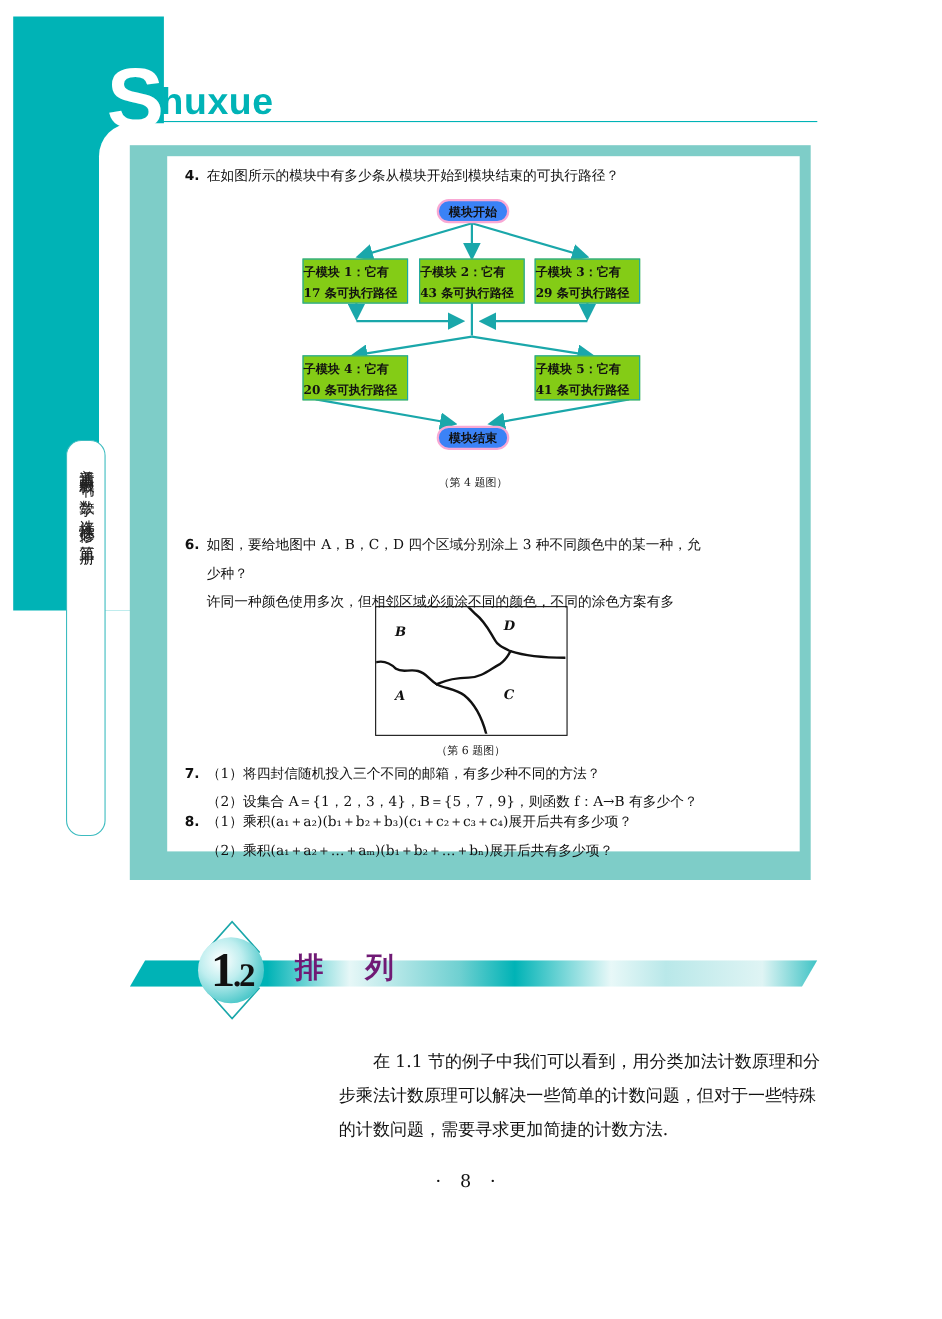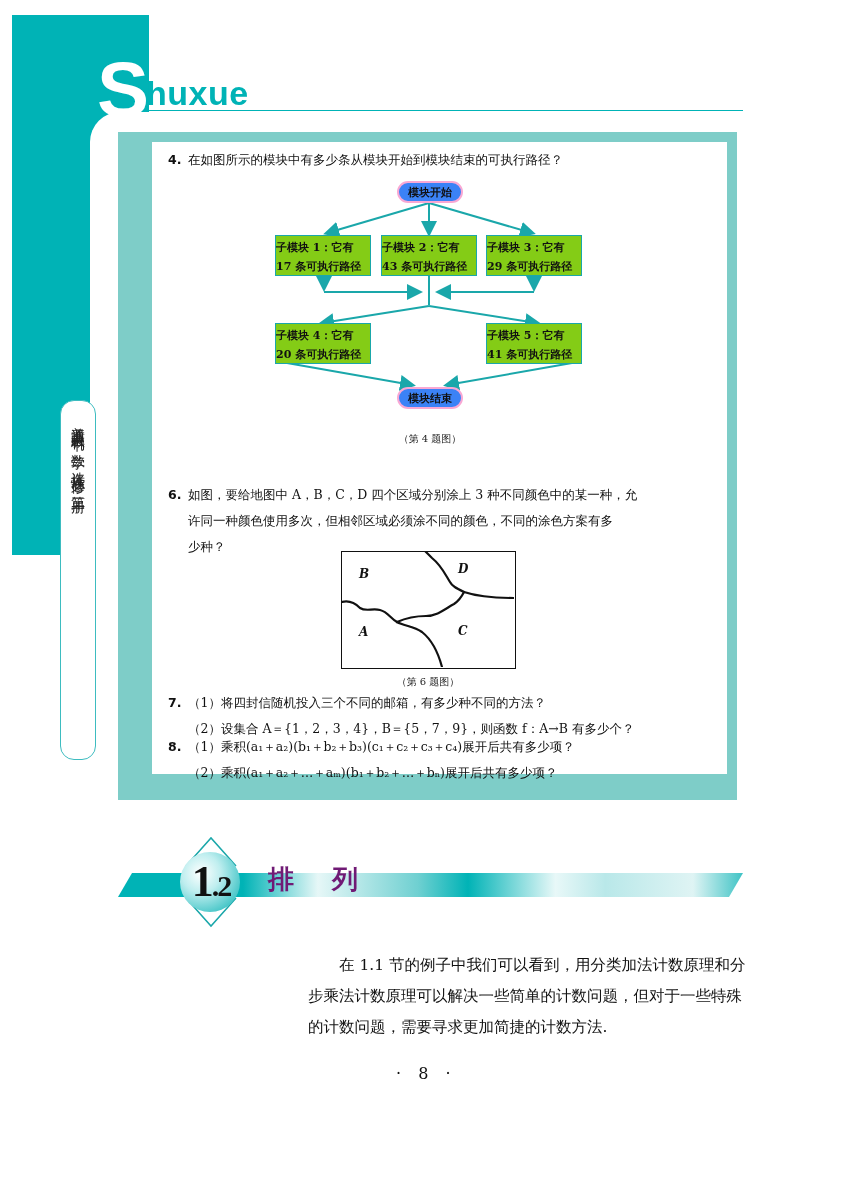--- a/index.html
+++ b/index.html
@@ -116,22 +116,22 @@
 
 <div class="abs fc-term" style="left:397px; top:387px; width:66px; height:22px;">模块结束</div>
 
 <div class="abs caption" style="left:380px; top:414px; width:100px;margin-top:18px;">（第 4 题图）</div>
 
 <div class="abs q" style="top:432px;">
 </div>
 
 <div class="abs q" style="top:482px;">
   <div><span class="num">6.</span><span>如图，要给地图中 A，B，C，D 四个区域分别涂上 3 种不同颜色中的某一种，允</span></div>
+  <div class="indent">少种？</div>
   <div class="indent">许同一种颜色使用多次，但相邻区域必须涂不同的颜色，不同的涂色方案有多</div>
-  <div class="indent">少种？</div>
 </div>
 
 <div class="abs map">
   <svg width="172" height="115" viewBox="0 0 172 115" style="position:absolute; left:0; top:0;">
     <g stroke="#111" stroke-width="2.2" fill="none" stroke-linecap="round">
       <path d="M0,50 C8,48 14,52 18,56 C24,60 30,56 38,58 C46,60 48,66 55,70"></path>
       <path d="M55,70 C64,66 72,64 84,64 C96,64 104,56 112,52 C118,48 120,44 122,40"></path>
       <path d="M122,40 C134,44 148,46 172,46"></path>
       <path d="M122,40 C114,36 110,34 108,30 C104,24 100,14 90,6 C86,2 84,0 82,-2"></path>
       <path d="M55,70 C62,74 72,74 80,80 C90,88 96,100 100,115"></path>

